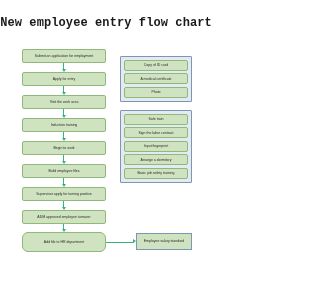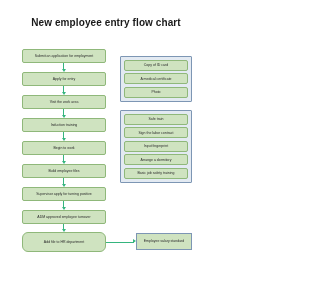--- a/index.html
+++ b/index.html
@@ -22,25 +22,26 @@
     height: 300px;
   }
 
   
   .chart-title {
     position: absolute;
     left: 0;
     top: 18px;
     width: 212px;
     text-align: center;
-    font-size: 10px;
+    font-size: 12px;
     font-weight: bold;
     color: #1a1a1a;
     letter-spacing: 0.1px;
     line-height: 10px;
+    font-family: Liberation Mono, monospace;
   }
 
   
   .node {
     position: absolute;
     box-sizing: border-box;
     background: #cfe3c0;
     border: 0.7px solid #8fb87a;
     display: flex;
     align-items: center;

